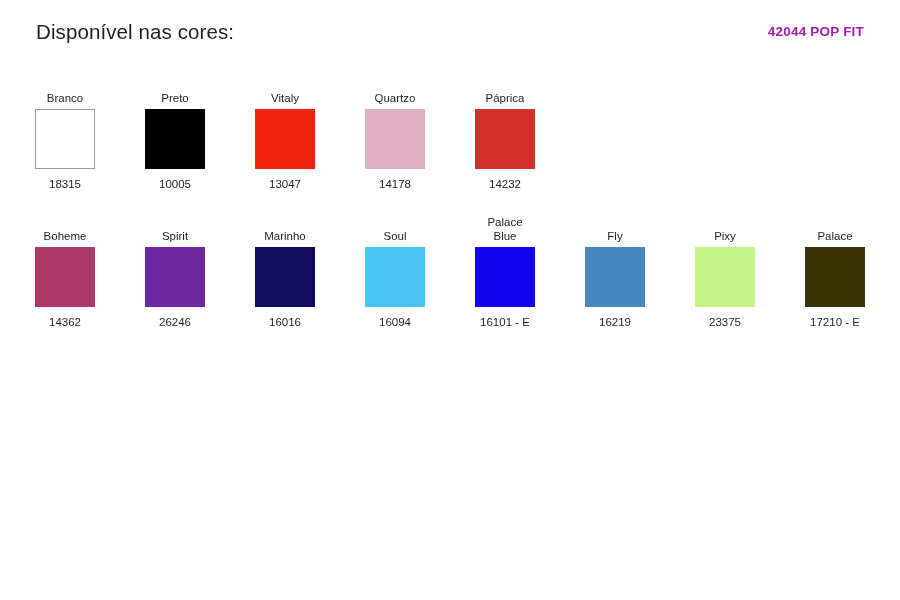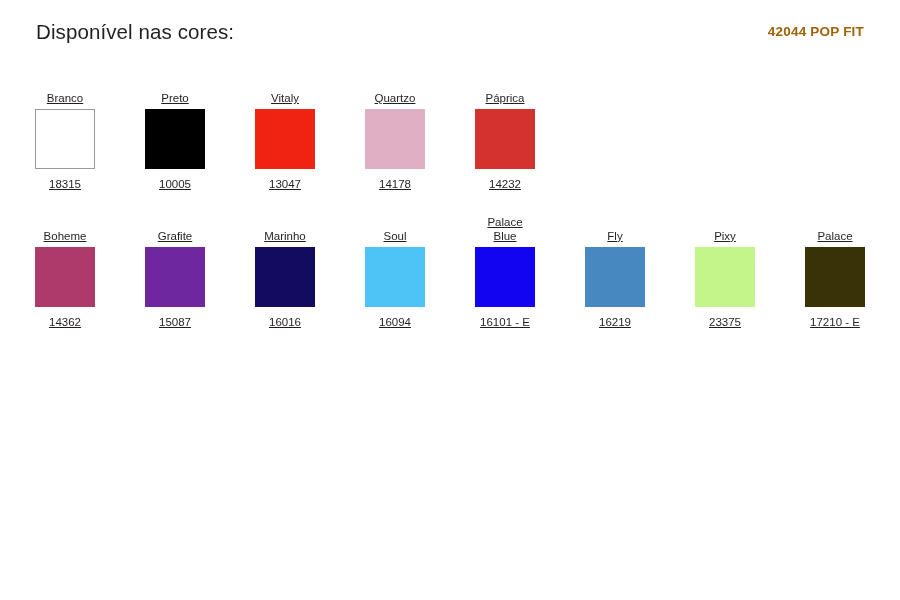--- a/index.html
+++ b/index.html
@@ -38,34 +38,33 @@
     font-weight: 400;
     letter-spacing: 0.1px;
     color: #231f20;
     line-height: 1;
     white-space: nowrap;
   }
   .product-code {
     font-size: 13.5px;
     font-weight: 700;
     letter-spacing: 0.2px;
-    color: #a16207;
+    color: #a21caf;
     line-height: 1;
     white-space: nowrap;
   }
   
   .swatch-grid {
     position: absolute;
     top: 90px;
     left: 35px;
     width: 830px;
     display: flex;
     flex-direction: column;
     row-gap: 22px;
-    text-decoration: underline;
   }
   .swatch-row {
     display: flex;
     column-gap: 50px;
   }
   .swatch-cell {
     width: 60px;
     display: flex;
     flex-direction: column;
     align-items: center;
@@ -146,23 +145,23 @@
           <div class="swatch-code">14232</div>
         </div>
       </div>
       <div class="swatch-row swatch-row--two-line">
         <div class="swatch-cell">
           <div class="swatch-name">Boheme</div>
           <div class="swatch-chip" style="background-color: rgb(173, 58, 104);"></div>
           <div class="swatch-code">14362</div>
         </div>
         <div class="swatch-cell">
-          <div class="swatch-name">Grafite</div>
+          <div class="swatch-name">Spirit</div>
           <div class="swatch-chip" style="background-color: rgb(110, 39, 158);"></div>
-          <div class="swatch-code">15087</div>
+          <div class="swatch-code">26246</div>
         </div>
         <div class="swatch-cell">
           <div class="swatch-name">Marinho</div>
           <div class="swatch-chip" style="background-color: rgb(18, 11, 94);"></div>
           <div class="swatch-code">16016</div>
         </div>
         <div class="swatch-cell">
           <div class="swatch-name">Soul</div>
           <div class="swatch-chip" style="background-color: rgb(78, 195, 245);"></div>
           <div class="swatch-code">16094</div>

